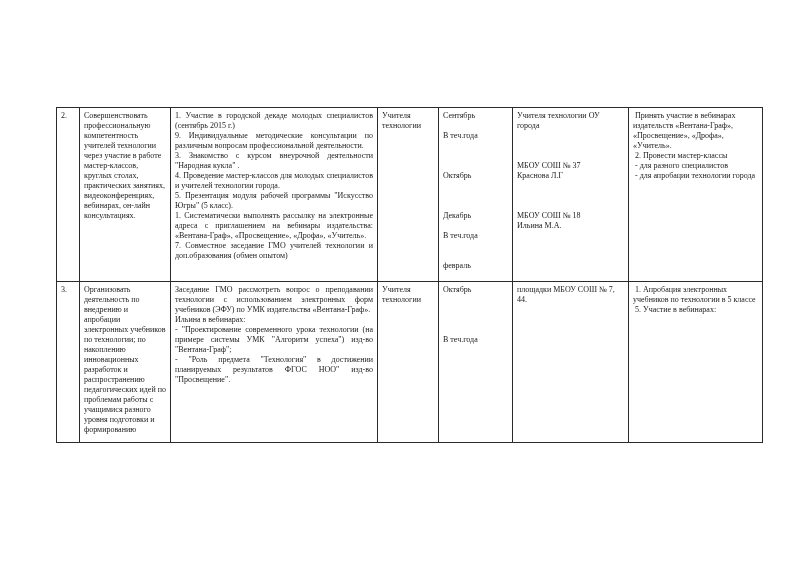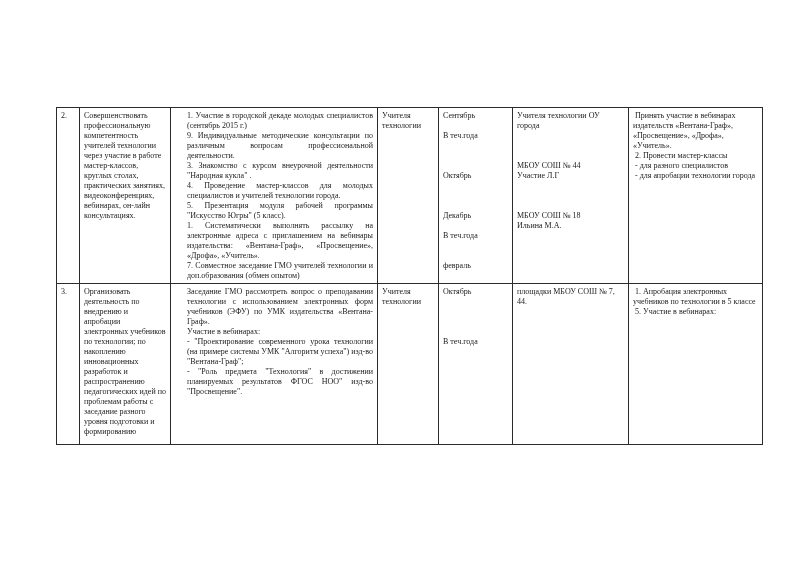--- a/index.html
+++ b/index.html
@@ -38,21 +38,21 @@
   tr.row-3 { height: 161px; }
 
   td p {
     margin: 0;
     padding: 0;
     min-height: 10px;
   }
   .col-num div { text-align: left; }
   .col-task { }
   .col-activities { text-align: justify; }
-  .col-activities p { text-align: justify; margin-left: 12px; }
+  .col-activities p { text-align: justify; }
   .col-participants { }
   .col-dates { }
   .col-results p { text-indent: 2px; }
 </style>
 </head>
 <body>
 
 <div class="page">
   <table class="plan-table">
     <colgroup>
@@ -105,22 +105,22 @@
               <p></p>
               <p>февраль</p>
             </div>
         </td>
         <td class="col-venue">
           <div>
               <p>Учителя технологии ОУ города</p>
               <p></p>
               <p></p>
               <p></p>
-              <p>МБОУ СОШ № 44</p>
-              <p>Участие Л.Г</p>
+              <p>МБОУ СОШ № 37</p>
+              <p>Краснова Л.Г</p>
               <p></p>
               <p></p>
               <p></p>
               <p>МБОУ СОШ № 18</p>
               <p>Ильина М.А.</p>
             </div>
         </td>
         <td class="col-results">
           <div>
               <p>Принять участие в вебинарах издательств «Вентана-Граф», «Просвещение», «Дрофа», «Учитель».</p>
@@ -128,26 +128,26 @@
               <p>- для разного специалистов</p>
               <p>- для апробации технологии города</p>
             </div>
         </td>
       </tr>
       <tr class="row-3">
         <td class="col-num">
           <div>3.</div>
         </td>
         <td class="col-task">
-          <div>Организовать деятельность по внедрению и апробации электронных учебников по технологии; по накоплению инновационных разработок и распространению педагогических идей по проблемам работы с заседание разного уровня подготовки и формированию</div>
+          <div>Организовать деятельность по внедрению и апробации электронных учебников по технологии; по накоплению инновационных разработок и распространению педагогических идей по проблемам работы с учащимися разного уровня подготовки и формированию</div>
         </td>
         <td class="col-activities">
           <div>
               <p>Заседание ГМО рассмотреть вопрос о преподавании технологии с  использованием электронных форм учебников (ЭФУ) по УМК издательства «Вентана-Граф».</p>
-              <p>Участие в вебинарах:</p>
+              <p>Ильина в вебинарах:</p>
               <p>- "Проектирование современного урока технологии (на примере системы УМК "Алгоритм успеха") изд-во "Вентана-Граф";</p>
               <p>- "Роль предмета "Технология" в достижении планируемых результатов ФГОС НОО"  изд-во "Просвещение".</p>
             </div>
         </td>
         <td class="col-participants">
           <div>Учителя технологии</div>
         </td>
         <td class="col-dates">
           <div>
               <p>Октябрь</p>

